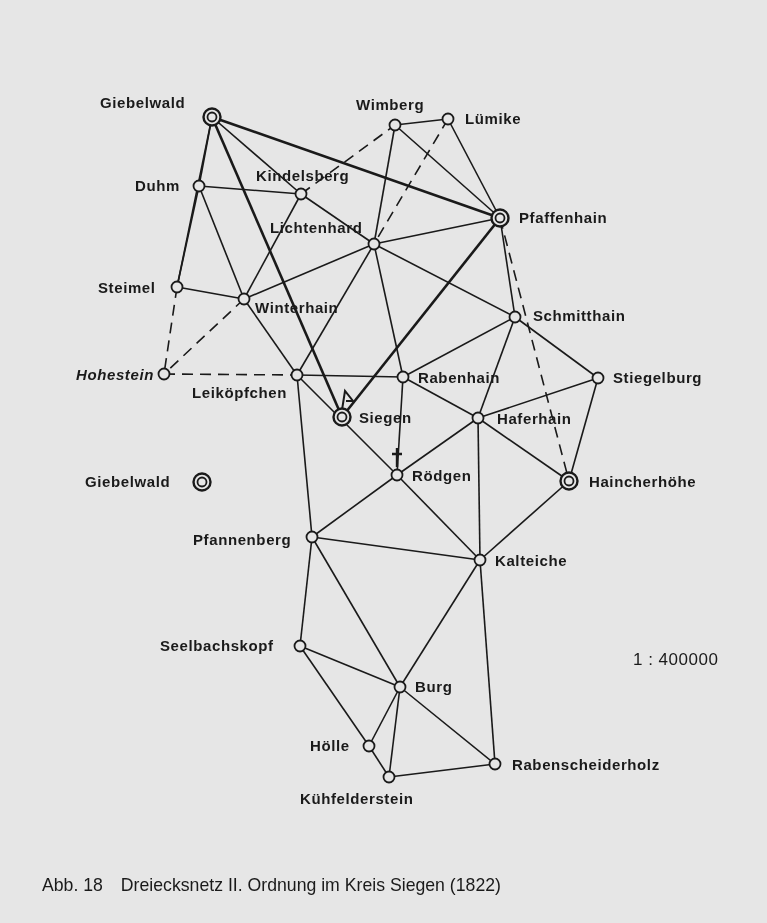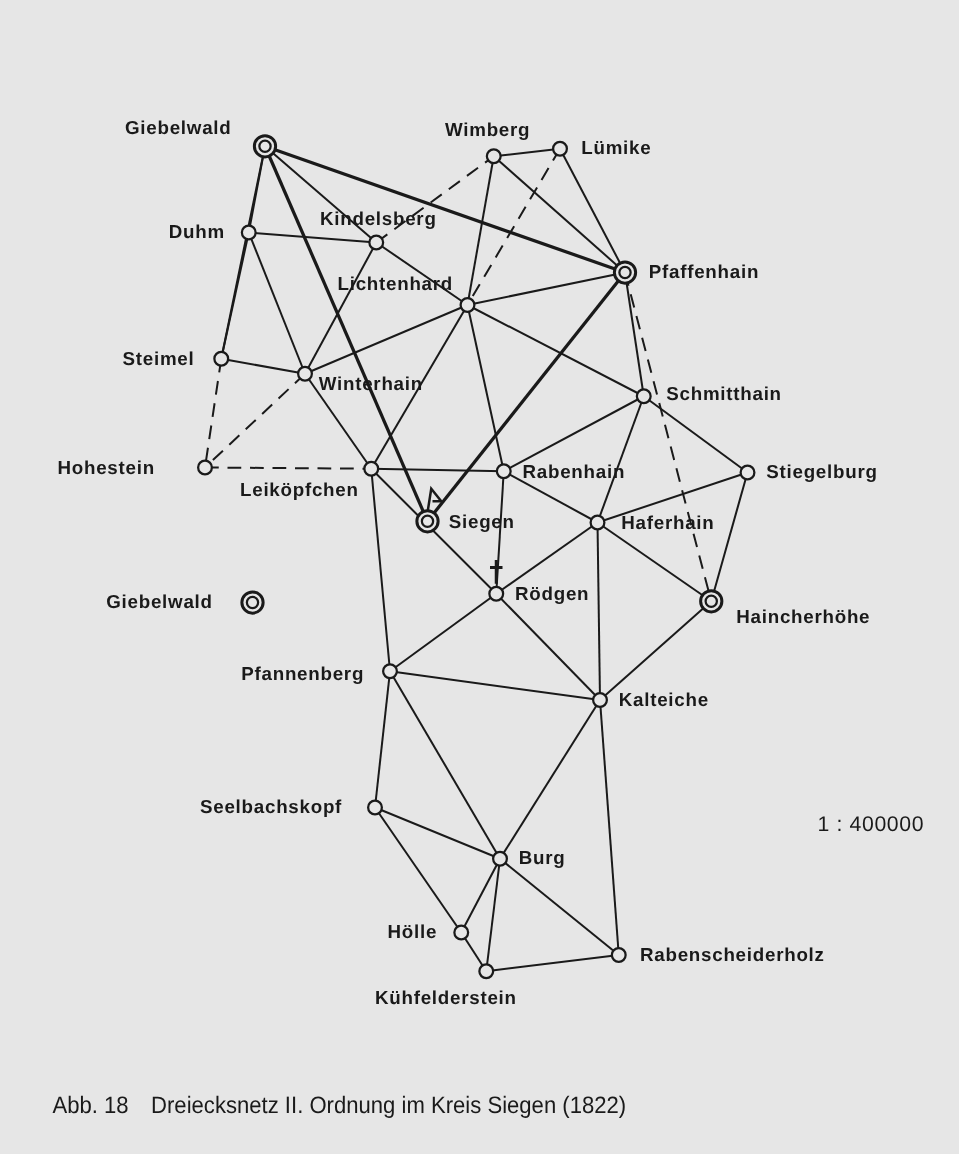--- a/index.html
+++ b/index.html
@@ -18,21 +18,21 @@
     font-size: 15px;
     font-weight: bold;
     letter-spacing: 0.6px;
     color: #1a1a1a;
     white-space: nowrap;
     line-height: 1;
   }
   .scale {
     position: absolute; left: 633px; top: 650px;
     font-family: "Liberation Sans", sans-serif;
-    font-size: 17px; color: #1a1a1a; letter-spacing: 0.5px; margin-left: 21px;
+    font-size: 17px; color: #1a1a1a; letter-spacing: 0.5px;
   }
   .caption {
     position: absolute; left: 42px; top: 874px;
     font-family: "Liberation Sans", sans-serif;
     font-size: 19px; color: #1a1a1a; white-space: nowrap;
     transform: scaleX(0.93); transform-origin: left center;
   }
   .caption .num { margin-right: 14px; }
 </style>
 </head>
@@ -193,29 +193,29 @@
     <span class="lbl" style="left: 100px; top: 95px;">Giebelwald</span>
     <span class="lbl" style="left: 356px; top: 97px;">Wimberg</span>
     <span class="lbl" style="left: 465px; top: 111px;">Lümike</span>
     <span class="lbl" style="left: 256px; top: 168px;">Kindelsberg</span>
     <span class="lbl" style="left: 135px; top: 178px;">Duhm</span>
     <span class="lbl" style="left: 519px; top: 210px;">Pfaffenhain</span>
     <span class="lbl" style="left: 270px; top: 220px;">Lichtenhard</span>
     <span class="lbl" style="left: 98px; top: 280px;">Steimel</span>
     <span class="lbl" style="left: 255px; top: 300px;">Winterhain</span>
     <span class="lbl" style="left: 533px; top: 308px;">Schmitthain</span>
-    <span class="lbl" style="left: 46px; top: 367px;">Hohestein</span>
+    <span class="lbl" style="left: 76px; top: 367px; font-style: italic;">Hohestein</span>
     <span class="lbl" style="left: 192px; top: 385px;">Leiköpfchen</span>
     <span class="lbl" style="left: 418px; top: 370px;">Rabenhain</span>
     <span class="lbl" style="left: 613px; top: 370px;">Stiegelburg</span>
     <span class="lbl" style="left: 359px; top: 410px;">Siegen</span>
     <span class="lbl" style="left: 497px; top: 411px;">Haferhain</span>
     <span class="lbl" style="left: 412px; top: 468px;">Rödgen</span>
     <span class="lbl" style="left: 85px; top: 474px;">Giebelwald</span>
-    <span class="lbl" style="left: 589px; top: 474px; margin-top: 12px;">Haincherhöhe</span>
+    <span class="lbl" style="left: 589px; top: 474px;">Haincherhöhe</span>
     <span class="lbl" style="left: 193px; top: 532px;">Pfannenberg</span>
     <span class="lbl" style="left: 495px; top: 553px;">Kalteiche</span>
     <span class="lbl" style="left: 160px; top: 638px; text-align: right;">Seelbachskopf</span>
     <span class="lbl" style="left: 415px; top: 679px;">Burg</span>
     <span class="lbl" style="left: 310px; top: 738px;">Hölle</span>
     <span class="lbl" style="left: 512px; top: 757px;">Rabenscheiderholz</span>
     <span class="lbl" style="left: 300px; top: 791px;">Kühfelderstein</span>
   </div>
 
 <div class="scale">1 : 400000</div>

